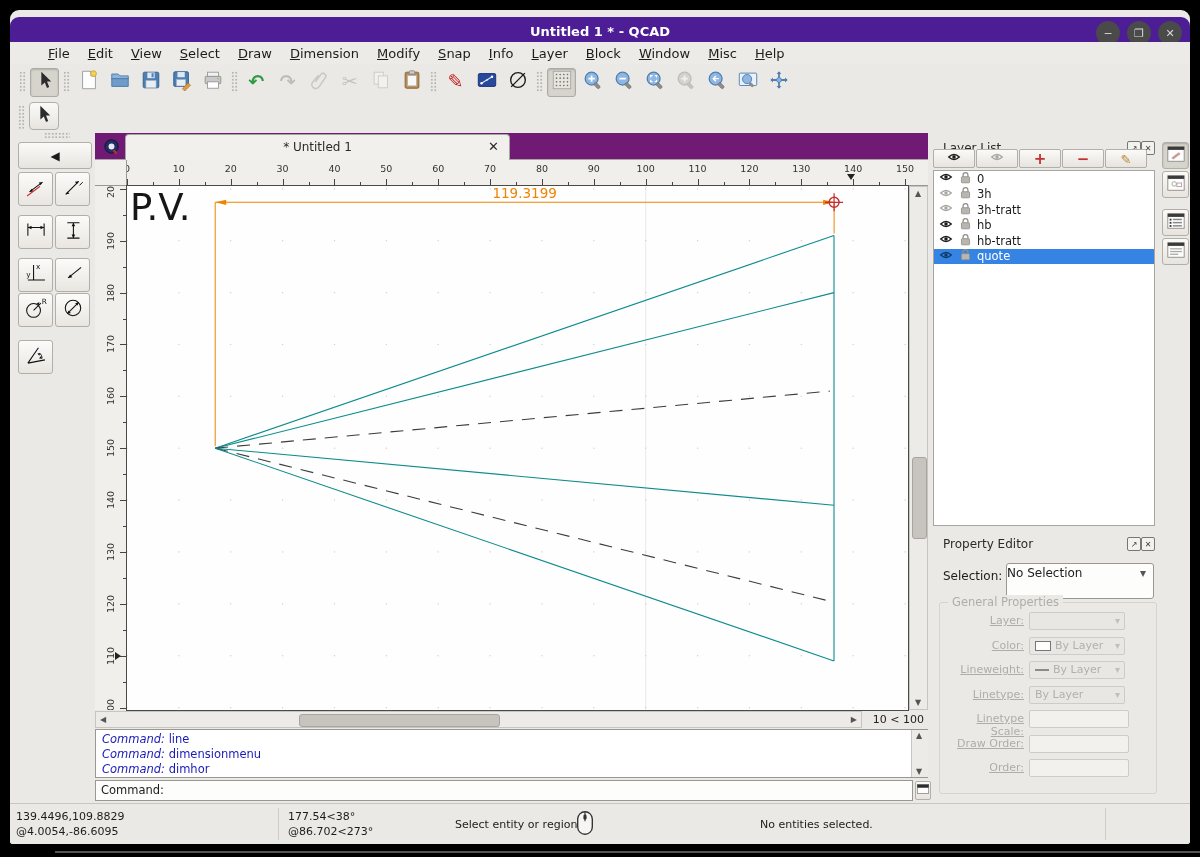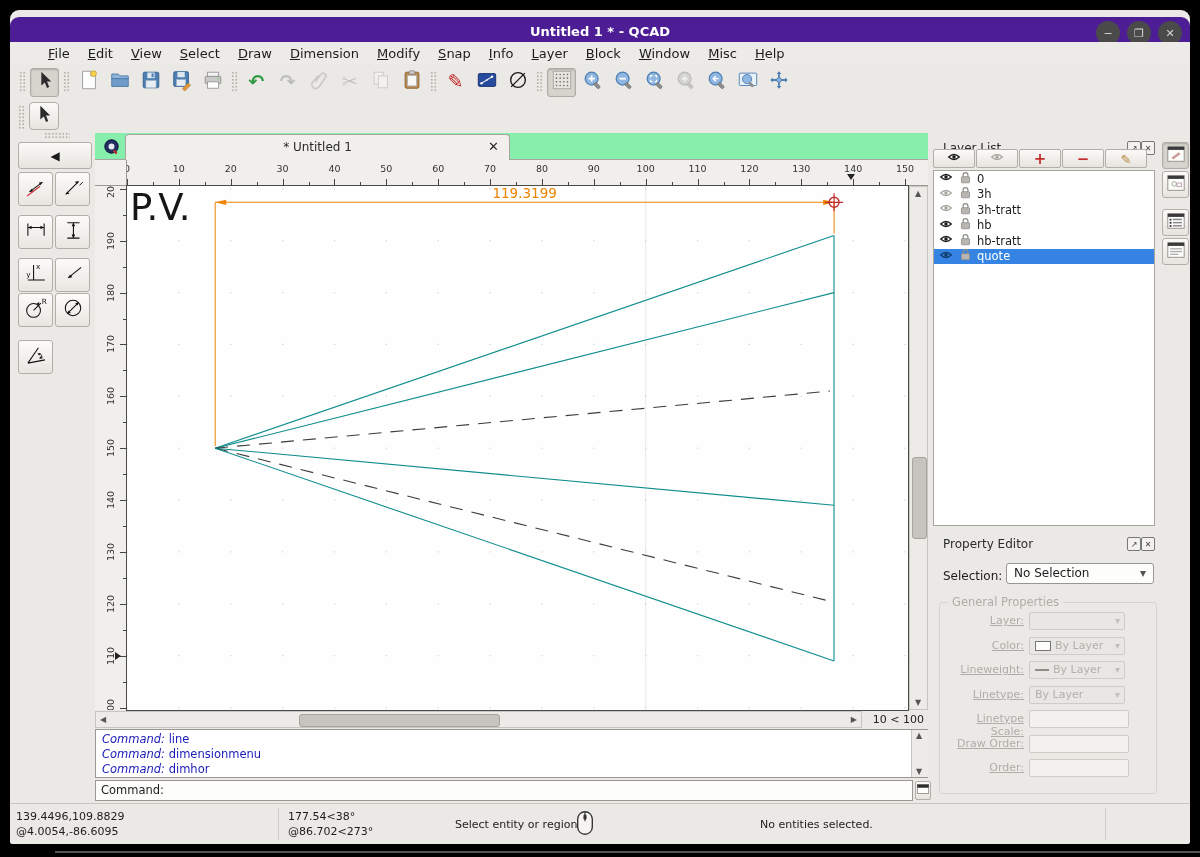--- a/index.html
+++ b/index.html
@@ -34,21 +34,21 @@
         border:1px solid #b2afa9;border-radius:4px;display:flex;align-items:center;justify-content:center;}
   
   .dockgrip{position:absolute;left:34px;top:122px;width:26px;height:6px;
         background:radial-gradient(circle,#b7b4ae 0.9px,transparent 1.1px);background-size:3.5px 3.5px;}
   .backbtn{position:absolute;left:8px;top:132px;width:72px;height:25px;background:linear-gradient(#fbfaf8,#e7e4df);
         border:1px solid #b2afa9;border-radius:3px;display:flex;align-items:center;justify-content:center;
         font-size:12px;color:#1a1a1a;}
   .dtool{position:absolute;width:35px;height:34px;background:linear-gradient(#fcfbfa,#e9e6e1);
         border:1px solid #b2afa9;border-radius:3px;display:flex;align-items:center;justify-content:center;box-sizing:border-box;}
   
-  .tabbar{position:absolute;left:85px;top:123px;width:833px;height:27px;background:#86efac;
+  .tabbar{position:absolute;left:85px;top:123px;width:833px;height:27px;background:#701a75;
         border-bottom:1px solid #a8a5a0;box-sizing:border-box;}
   .applogo{position:absolute;left:8px;top:5px;}
   .tab{position:absolute;left:30px;top:1px;width:385px;height:26px;background:#f2f0ed;border:1px solid #a8a5a0;
        border-bottom:none;border-radius:4px 4px 0 0;box-sizing:border-box;}
   .tab-label{position:absolute;left:0;right:0;top:5px;text-align:center;font-size:12px;color:#2a2a2a;}
   .tab-close{position:absolute;right:10px;top:4px;font-size:13px;color:#2a2a2a;font-weight:bold;}
   
   .hruler{position:absolute;left:85px;top:150px;width:833px;height:26px;background:#f1efeb;
           border-bottom:1px solid #9a9792;box-sizing:border-box;overflow:hidden;}
   .vruler{position:absolute;left:85px;top:176px;width:32px;height:524px;background:#f1efeb;
@@ -76,22 +76,22 @@
   .pbtn{width:42px;height:19px;background:linear-gradient(#fbfaf8,#e7e4df);border:1px solid #b2afa9;
         border-radius:2px;display:flex;align-items:center;justify-content:center;box-sizing:border-box;}
   .layerbox{position:absolute;left:923px;top:160px;width:222px;height:356px;background:#fff;
         border:1px solid #a8a5a0;box-sizing:border-box;overflow:hidden;}
   .lrow{display:flex;align-items:center;height:15.5px;gap:5px;padding-left:4px;font-size:11.5px;color:#1c1c1c;}
   .lrow.sel{background:#3584e4;color:#fff;}
   .ticon{width:12px;height:12px;border:1px solid #777;border-radius:2px;background:#f4f2ef;
          display:flex;align-items:center;justify-content:center;font-size:8px;color:#444;}
   
   .selrow-label{position:absolute;left:933px;top:559px;font-size:12px;color:#1c1c1c;}
-  .seldd{position:absolute;left:996px;top:553px;width:148px;height:21px;background:#fdfdfc;border:1px solid #9a9792;
-         border-radius:3px;font-size:12px;color:#1c1c1c;line-height:19px;padding-left:7px;box-sizing:border-box;}
+  .seldd{position:absolute;left:996px;top:553px;width:148px;height:36px;background:#fdfdfc;border:1px solid #9a9792;
+         border-radius:3px;font-size:12px;color:#1c1c1c;line-height:19px;box-sizing:border-box;}
   .seldd .chev{position:absolute;right:7px;top:0;color:#555;}
   .groupbox{position:absolute;left:929px;top:592px;width:216px;height:190px;border:1px solid #d7d4d0;
          border-radius:3px;}
   .grouplab{position:absolute;left:938px;top:585px;background:#ebe9e5;padding:0 4px;font-size:11.5px;color:#b0ada9;}
   .plabel{position:absolute;font-size:11px;color:#b0ada9;text-align:right;width:80px;text-decoration:underline;}
   .pselect{position:absolute;height:18px;background:#e9e7e3;border:1px solid #cfccc8;border-radius:2px;
          font-size:11px;color:#b3b0ac;line-height:16px;padding-left:5px;box-sizing:border-box;}
   .pselect .chev{position:absolute;right:4px;top:0;color:#c2bfbb;font-size:10px;}
   .pinput{position:absolute;height:18px;background:#f3f1ee;border:1px solid #cfccc8;border-radius:2px;box-sizing:border-box;}
   

